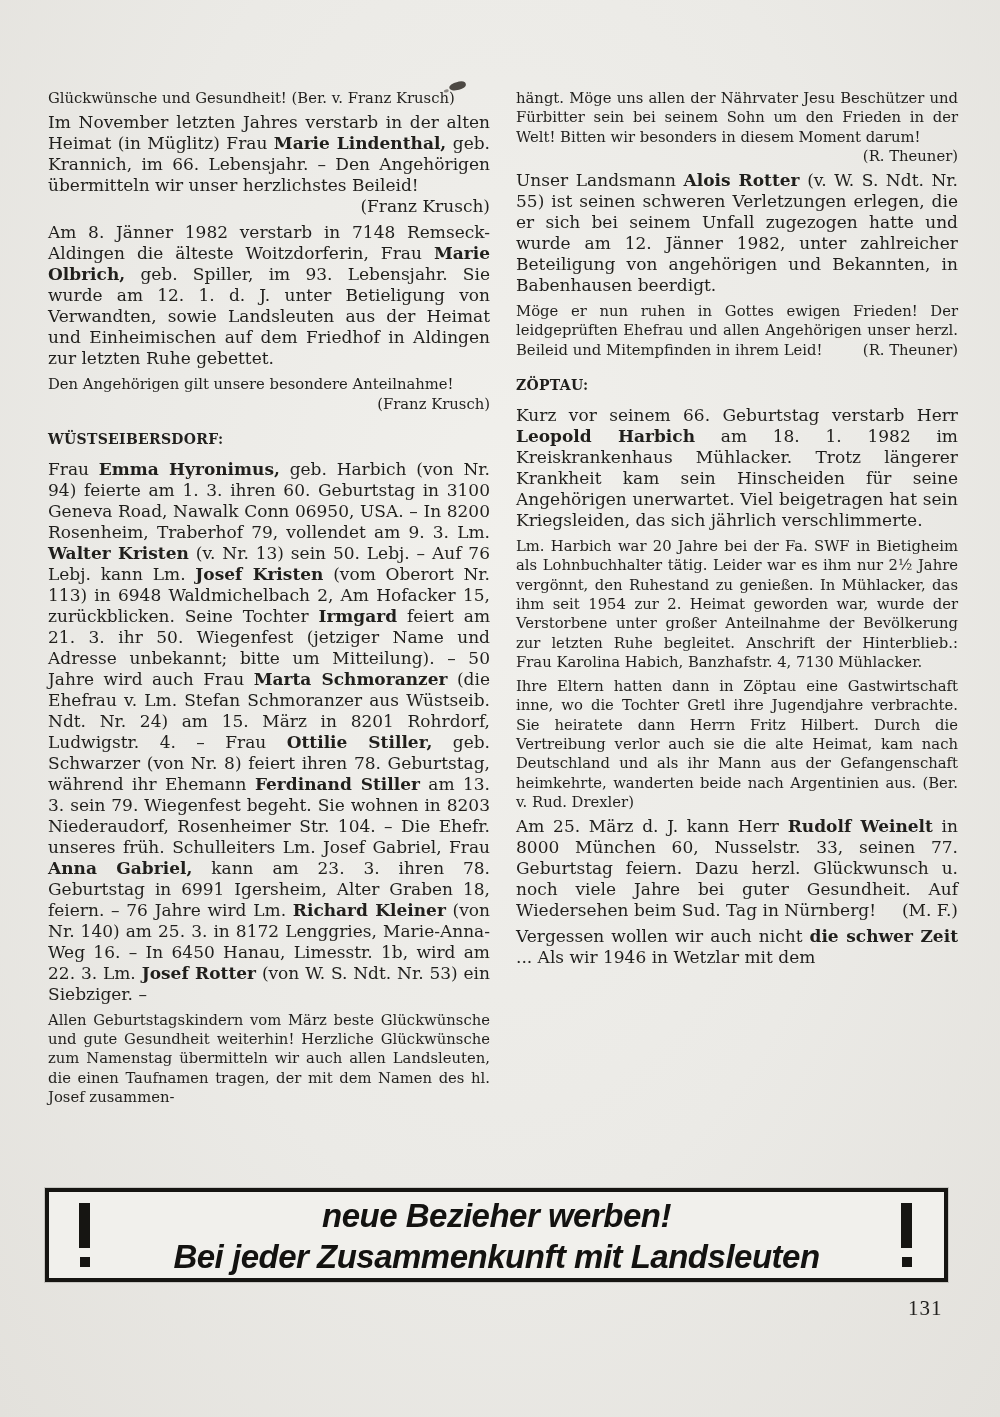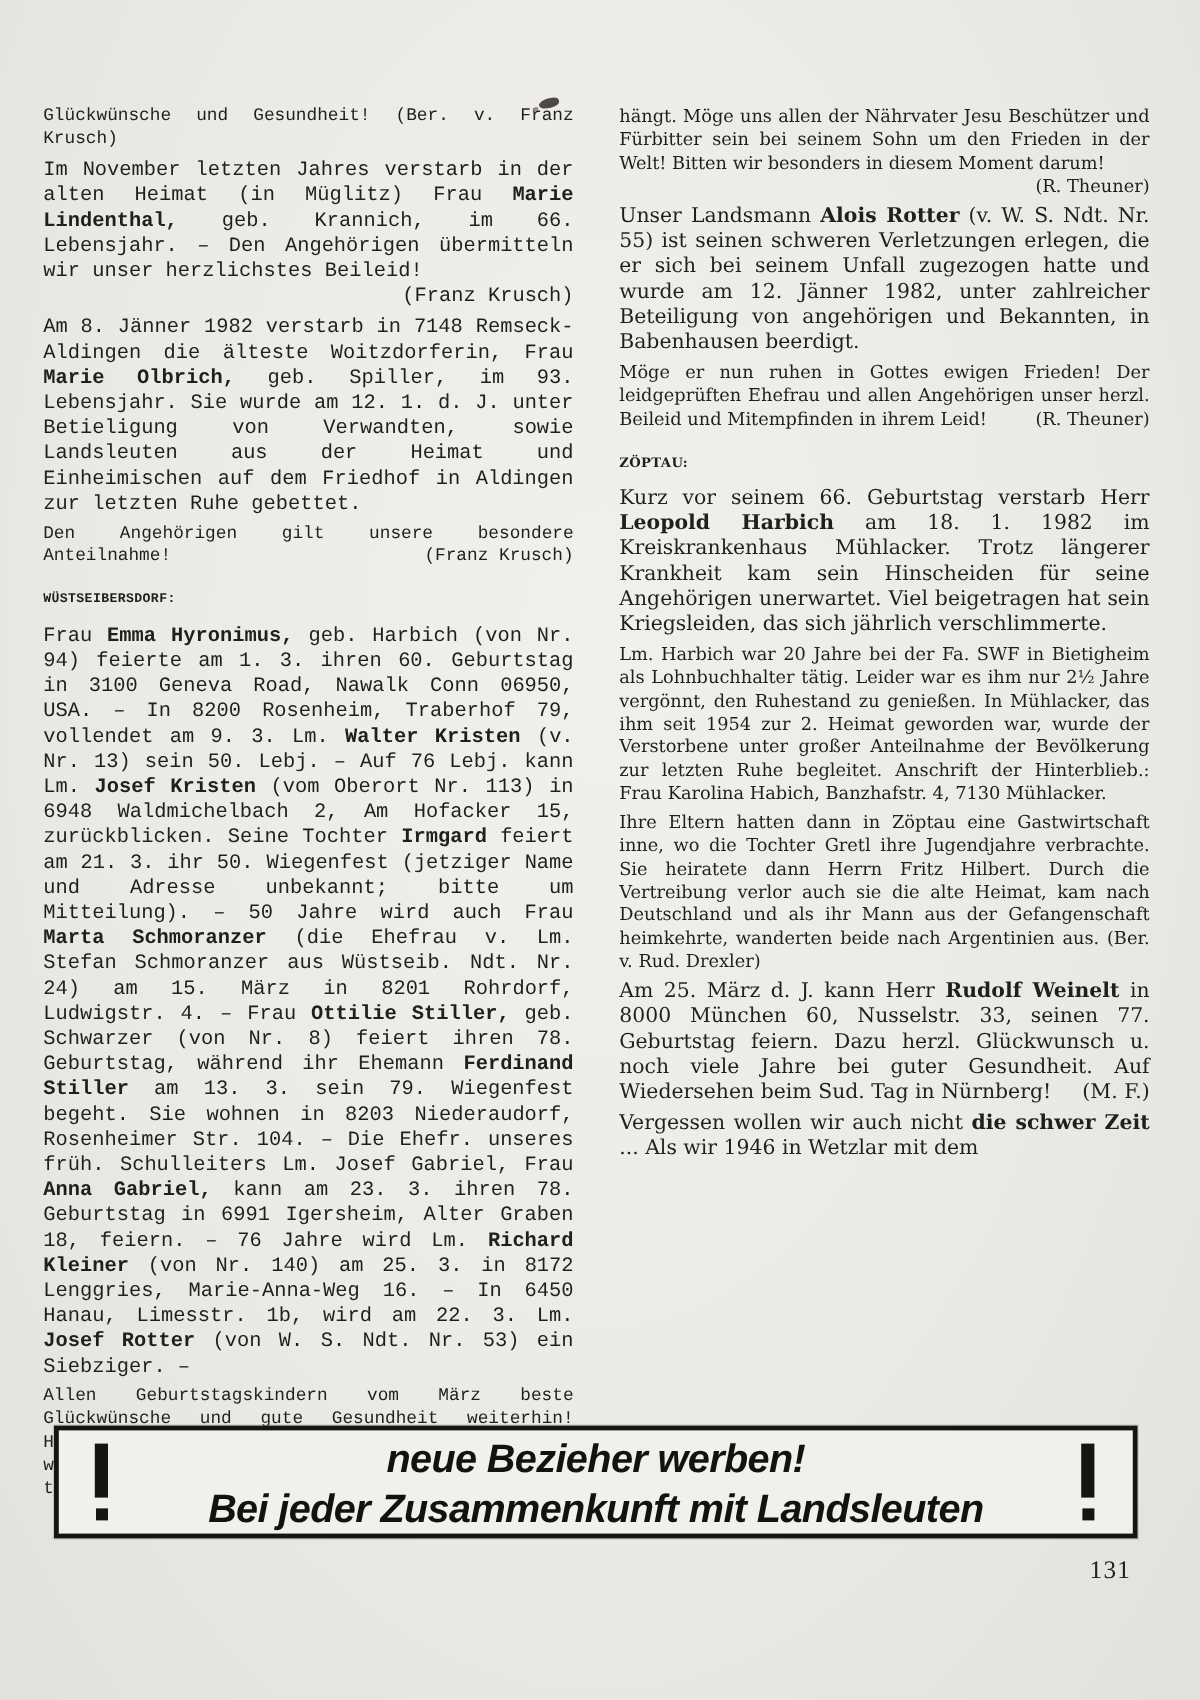--- a/index.html
+++ b/index.html
@@ -4,33 +4,33 @@
 <style>
   html,body{margin:0;padding:0;}
   body{
     width:1000px;height:1417px;position:relative;overflow:hidden;
     background:radial-gradient(ellipse at 50% 38%, #f1f0ec 0%, #ebeae6 55%, #e3e1dc 100%);
     font-family:"DejaVu Serif", serif;
     color:#201f1c;
     -webkit-font-smoothing:antialiased;
   }
   .col{position:absolute;top:88px;width:442px;}
-  #col-left{left:36px;font-family:Liberation Mono, monospace;}
+  #col-left{left:48px;}
   #col-right{left:516px;}
   .col p{
     margin:0 0 5px 0;
     font-size:17px;line-height:21px;
     text-align:justify;
     hyphens:auto;-webkit-hyphens:auto;
   }
   .col p::after{content:"";display:block;clear:both;}
   .col p.small{font-size:14.8px;line-height:19.3px;}
   .col h2{
     margin:16px 0 9px 0;
-    font-size:11px;line-height:21px;
+    font-size:14px;line-height:21px;
     letter-spacing:.3px;font-weight:bold;
   }
   .sig{float:right;}
   b{font-weight:bold;}
 
   
   #banner{
     position:absolute;left:45px;top:1188px;width:895px;height:86px;
     border:4px solid #161512;background:#f1f0ec;z-index:2;
     display:flex;align-items:center;justify-content:center;

